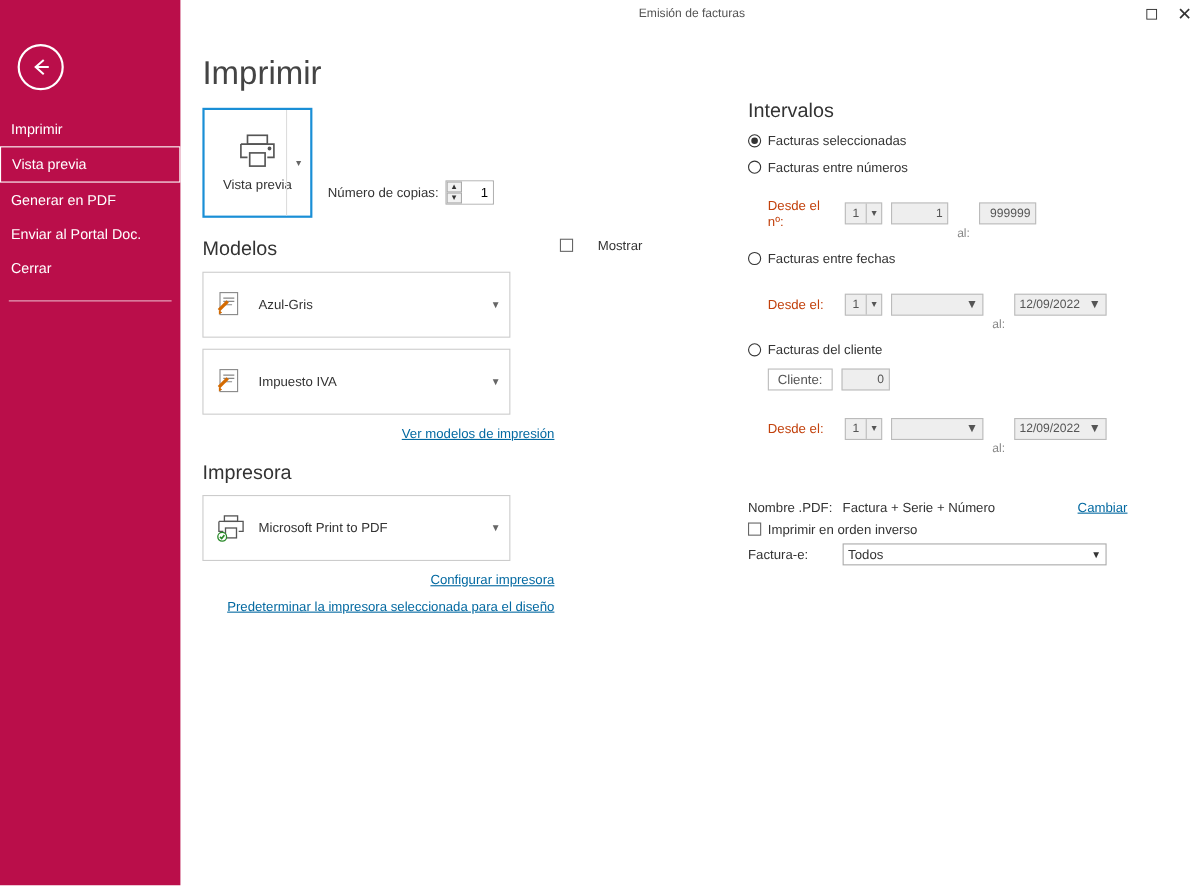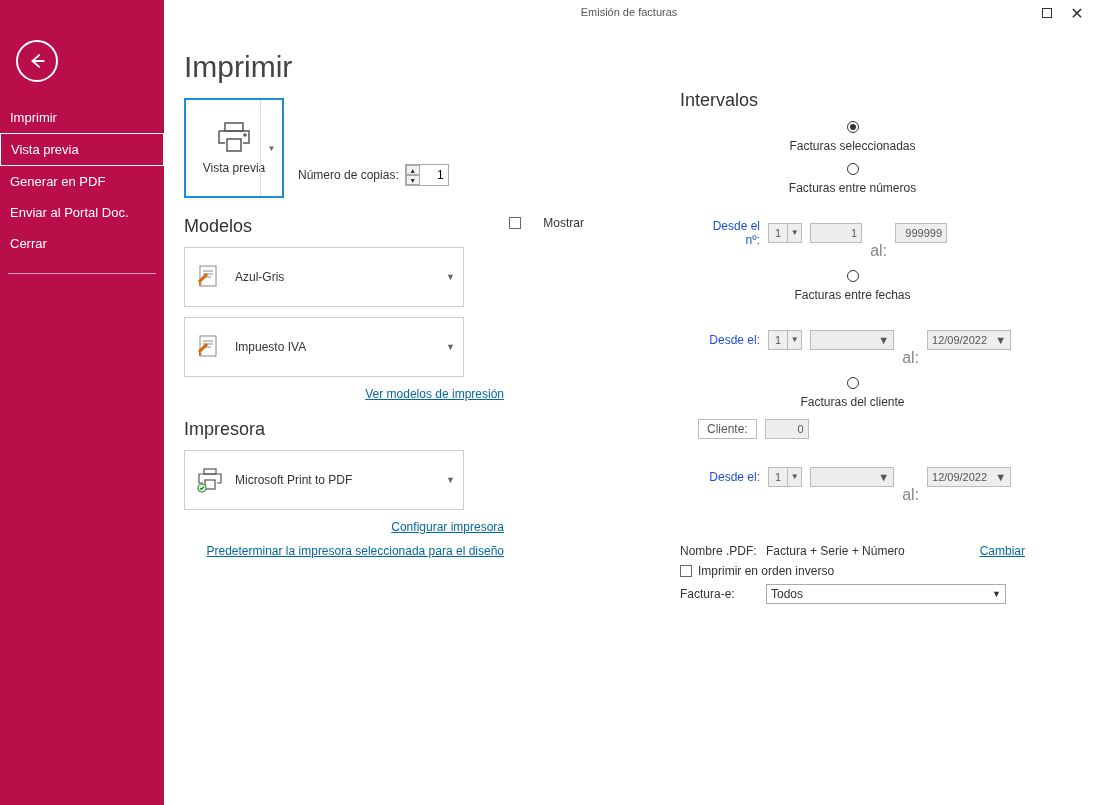--- a/index.html
+++ b/index.html
@@ -30,26 +30,26 @@
   .spinbox input { width:28px; border:none; text-align:right; padding:0 4px; font-size:12px; outline:none; }
   .modelos-header { display:flex; align-items:center; justify-content:space-between; width:400px; }
   .checkbox-wrap { display:flex; align-items:center; gap:22px; font-size:12px; color:#333; }
   .checkbox-wrap .cb { width:12px; height:12px; border:1px solid #666; cursor:pointer; display:inline-flex; align-items:center; justify-content:center; font-size:9px; }
   .combo { width:280px; height:60px; border:1px solid #ccc; display:flex; align-items:center; padding:0 10px; position:relative; margin-bottom:10px; cursor:pointer; }
   .combo .icon { width:30px; height:30px; margin-right:10px; display:flex; align-items:center; justify-content:center; }
   .combo .caret { position:absolute; right:8px; font-size:9px; color:#666; }
   .link { text-decoration:underline; color:#0369a1; cursor:pointer; font-size:12px; }
   .right-col { position:absolute; left:680px; top:90px; width:345px; }
   .right-col .section-title { margin-top:0; }
-  .radio-row { display:flex; align-items:center; gap:6px; margin:10px 0; font-size:12px; cursor:pointer;flex-direction:column; }
+  .radio-row { display:flex; align-items:center; gap:6px; margin:10px 0; font-size:12px; cursor:pointer; }
   .radio { width:12px; height:12px; border:1px solid #333; border-radius:50%; display:inline-flex; align-items:center; justify-content:center; }
   .radio.checked::after { content:""; width:6px; height:6px; background:#333; border-radius:50%; }
   .field-row { display:flex; align-items:center; gap:8px; margin:4px 0 10px 18px; font-size:12px; }
-  .lbl-muted { color:#1d4ed8; width:62px;text-align:right; }
-  .lbl-small { color:#888; font-size:16px;margin-top:37px; }
+  .lbl-muted { color:#c2410c; width:62px; }
+  .lbl-small { color:#888; font-size:11px;margin-top:37px; }
   .mini-select { display:inline-flex; border:1px solid #bbb; background:#eee; height:20px; align-items:center; }
   .mini-select span { padding:0 6px; font-size:11px; color:#555; }
   .mini-select .dd { width:14px; border-left:1px solid #bbb; display:flex; align-items:center; justify-content:center; font-size:8px; cursor:pointer; height:100%; }
   .num-input { width:52px; height:20px; border:1px solid #bbb; background:#eee; text-align:right; padding:0 4px; font-size:11px; color:#555; }
   .date-select { display:inline-flex; border:1px solid #bbb; background:#eee; height:20px; align-items:center; width:84px; justify-content:space-between; }
   .date-select span { padding:0 4px; font-size:11px; color:#555; }
   .opciones { margin-top:40px; }
   .opt-row { display:flex; align-items:center; gap:6px; margin:6px 0; font-size:12px; }
   .opt-label { width:80px; color:#333; }
   .select-wide { width:240px; height:20px; border:1px solid #aaa; display:flex; align-items:center; justify-content:space-between; padding:0 4px; font-size:12px; cursor:pointer; }

